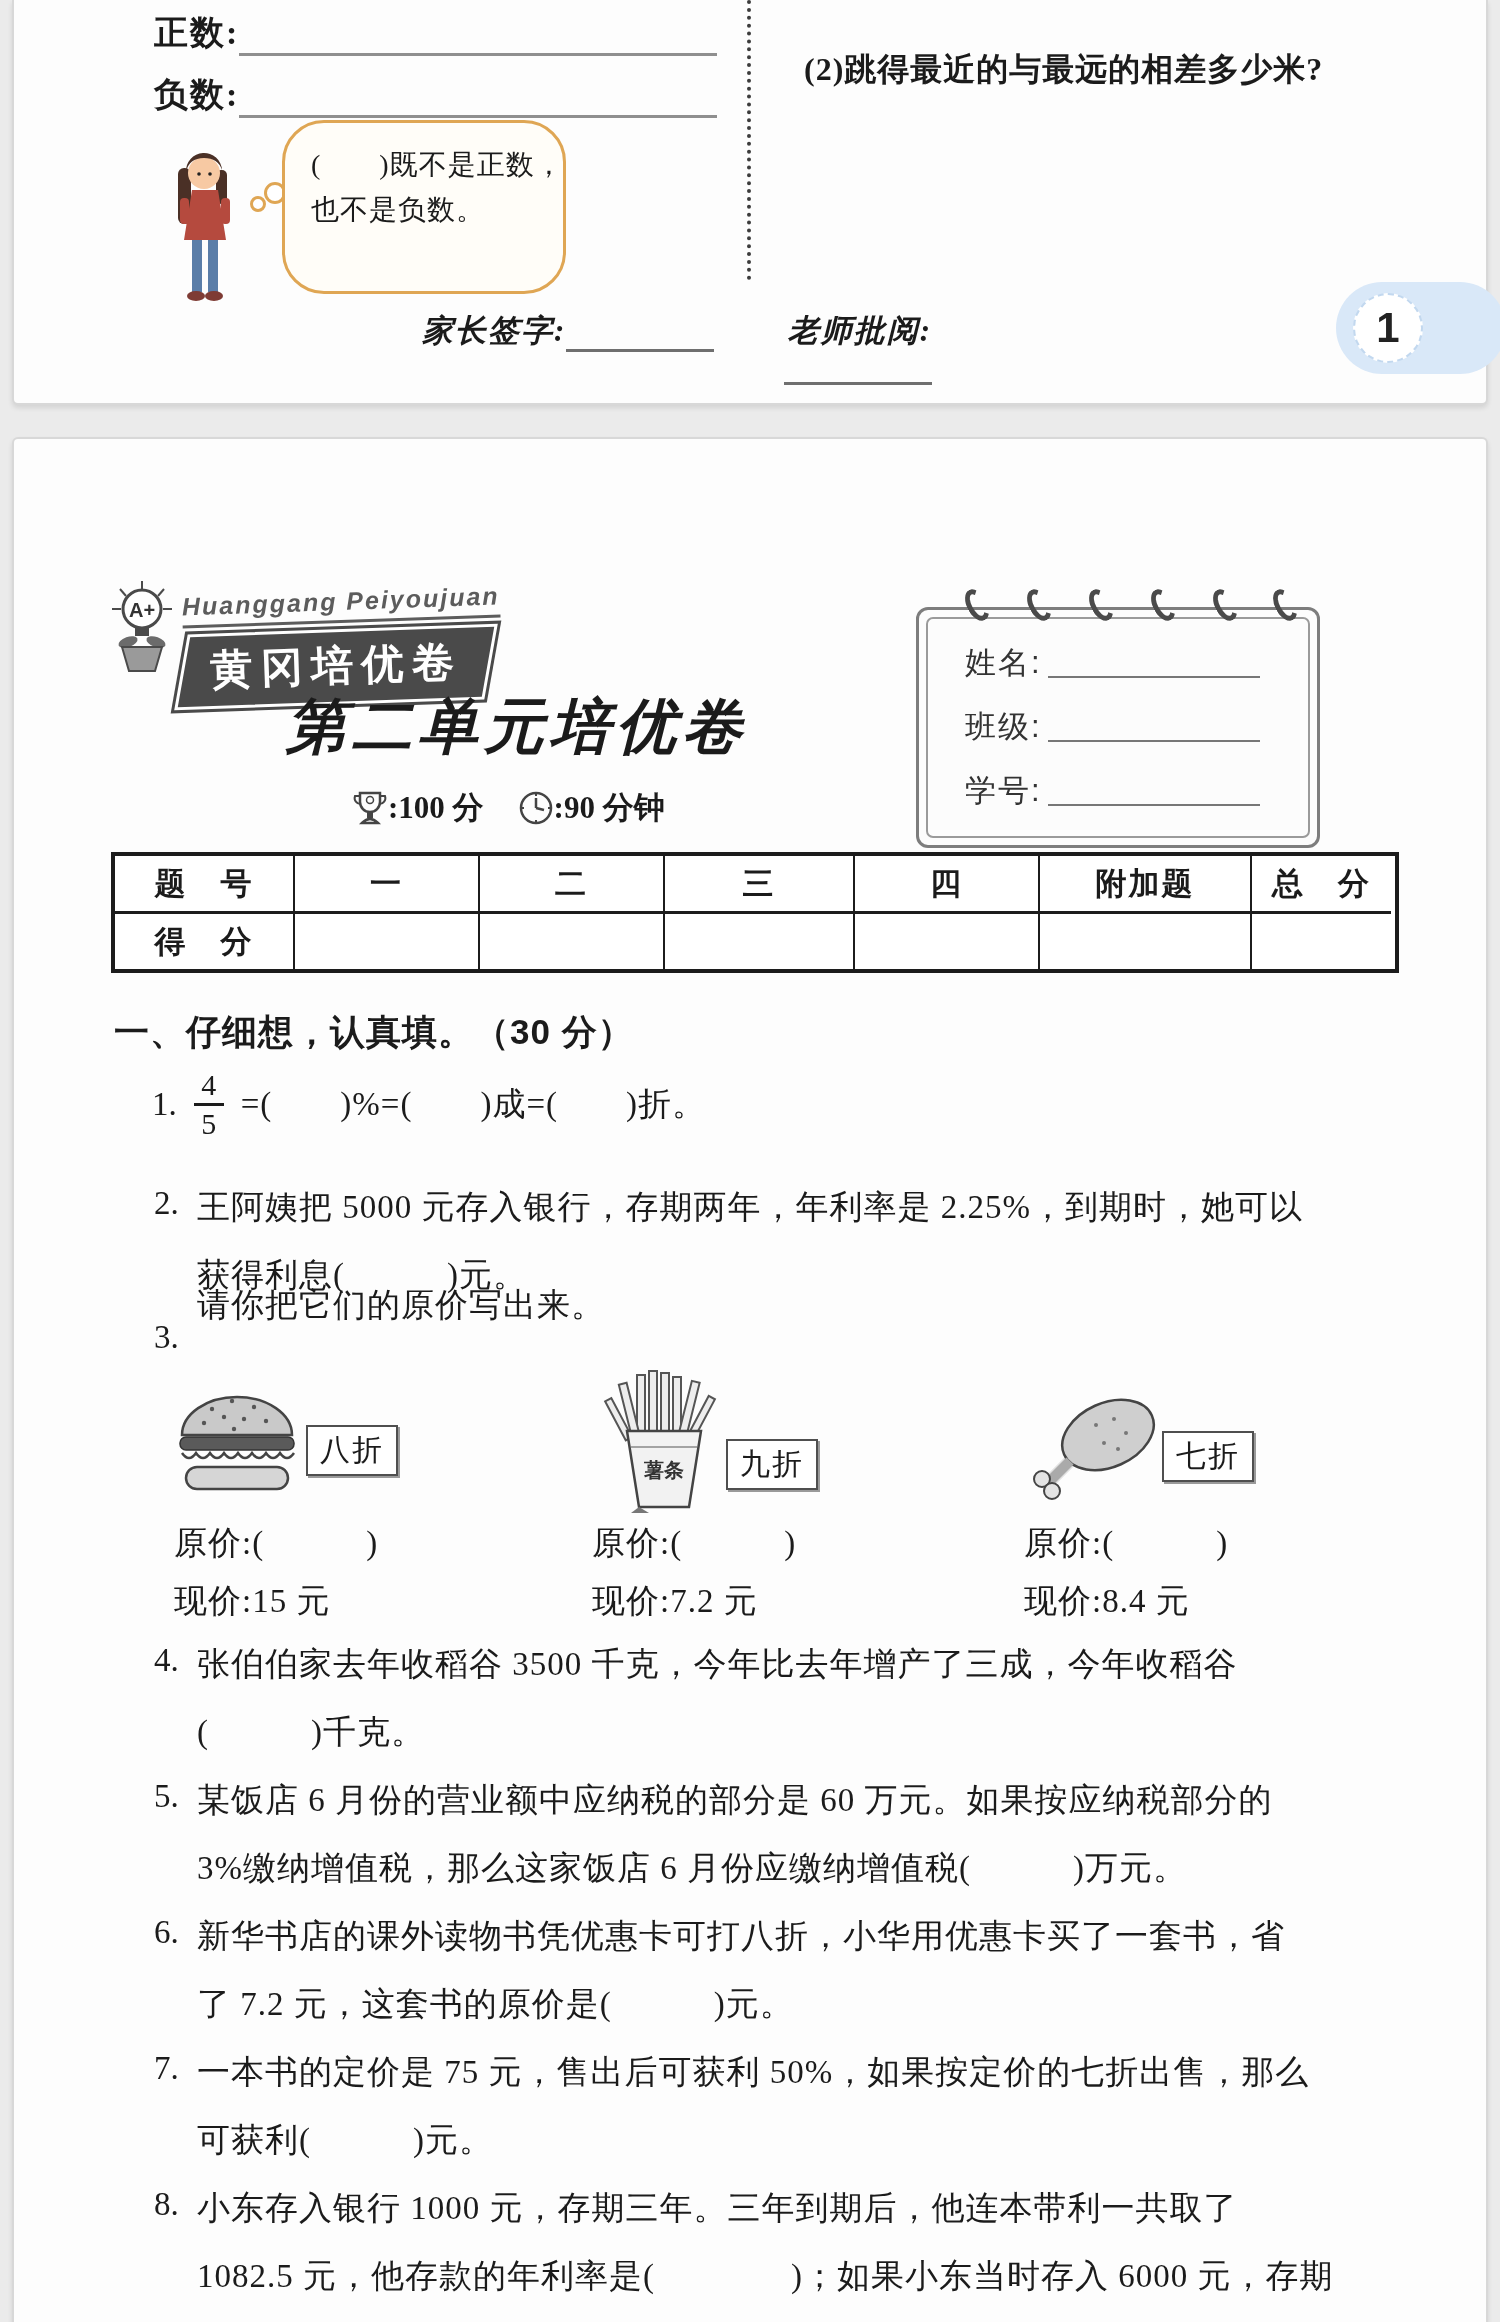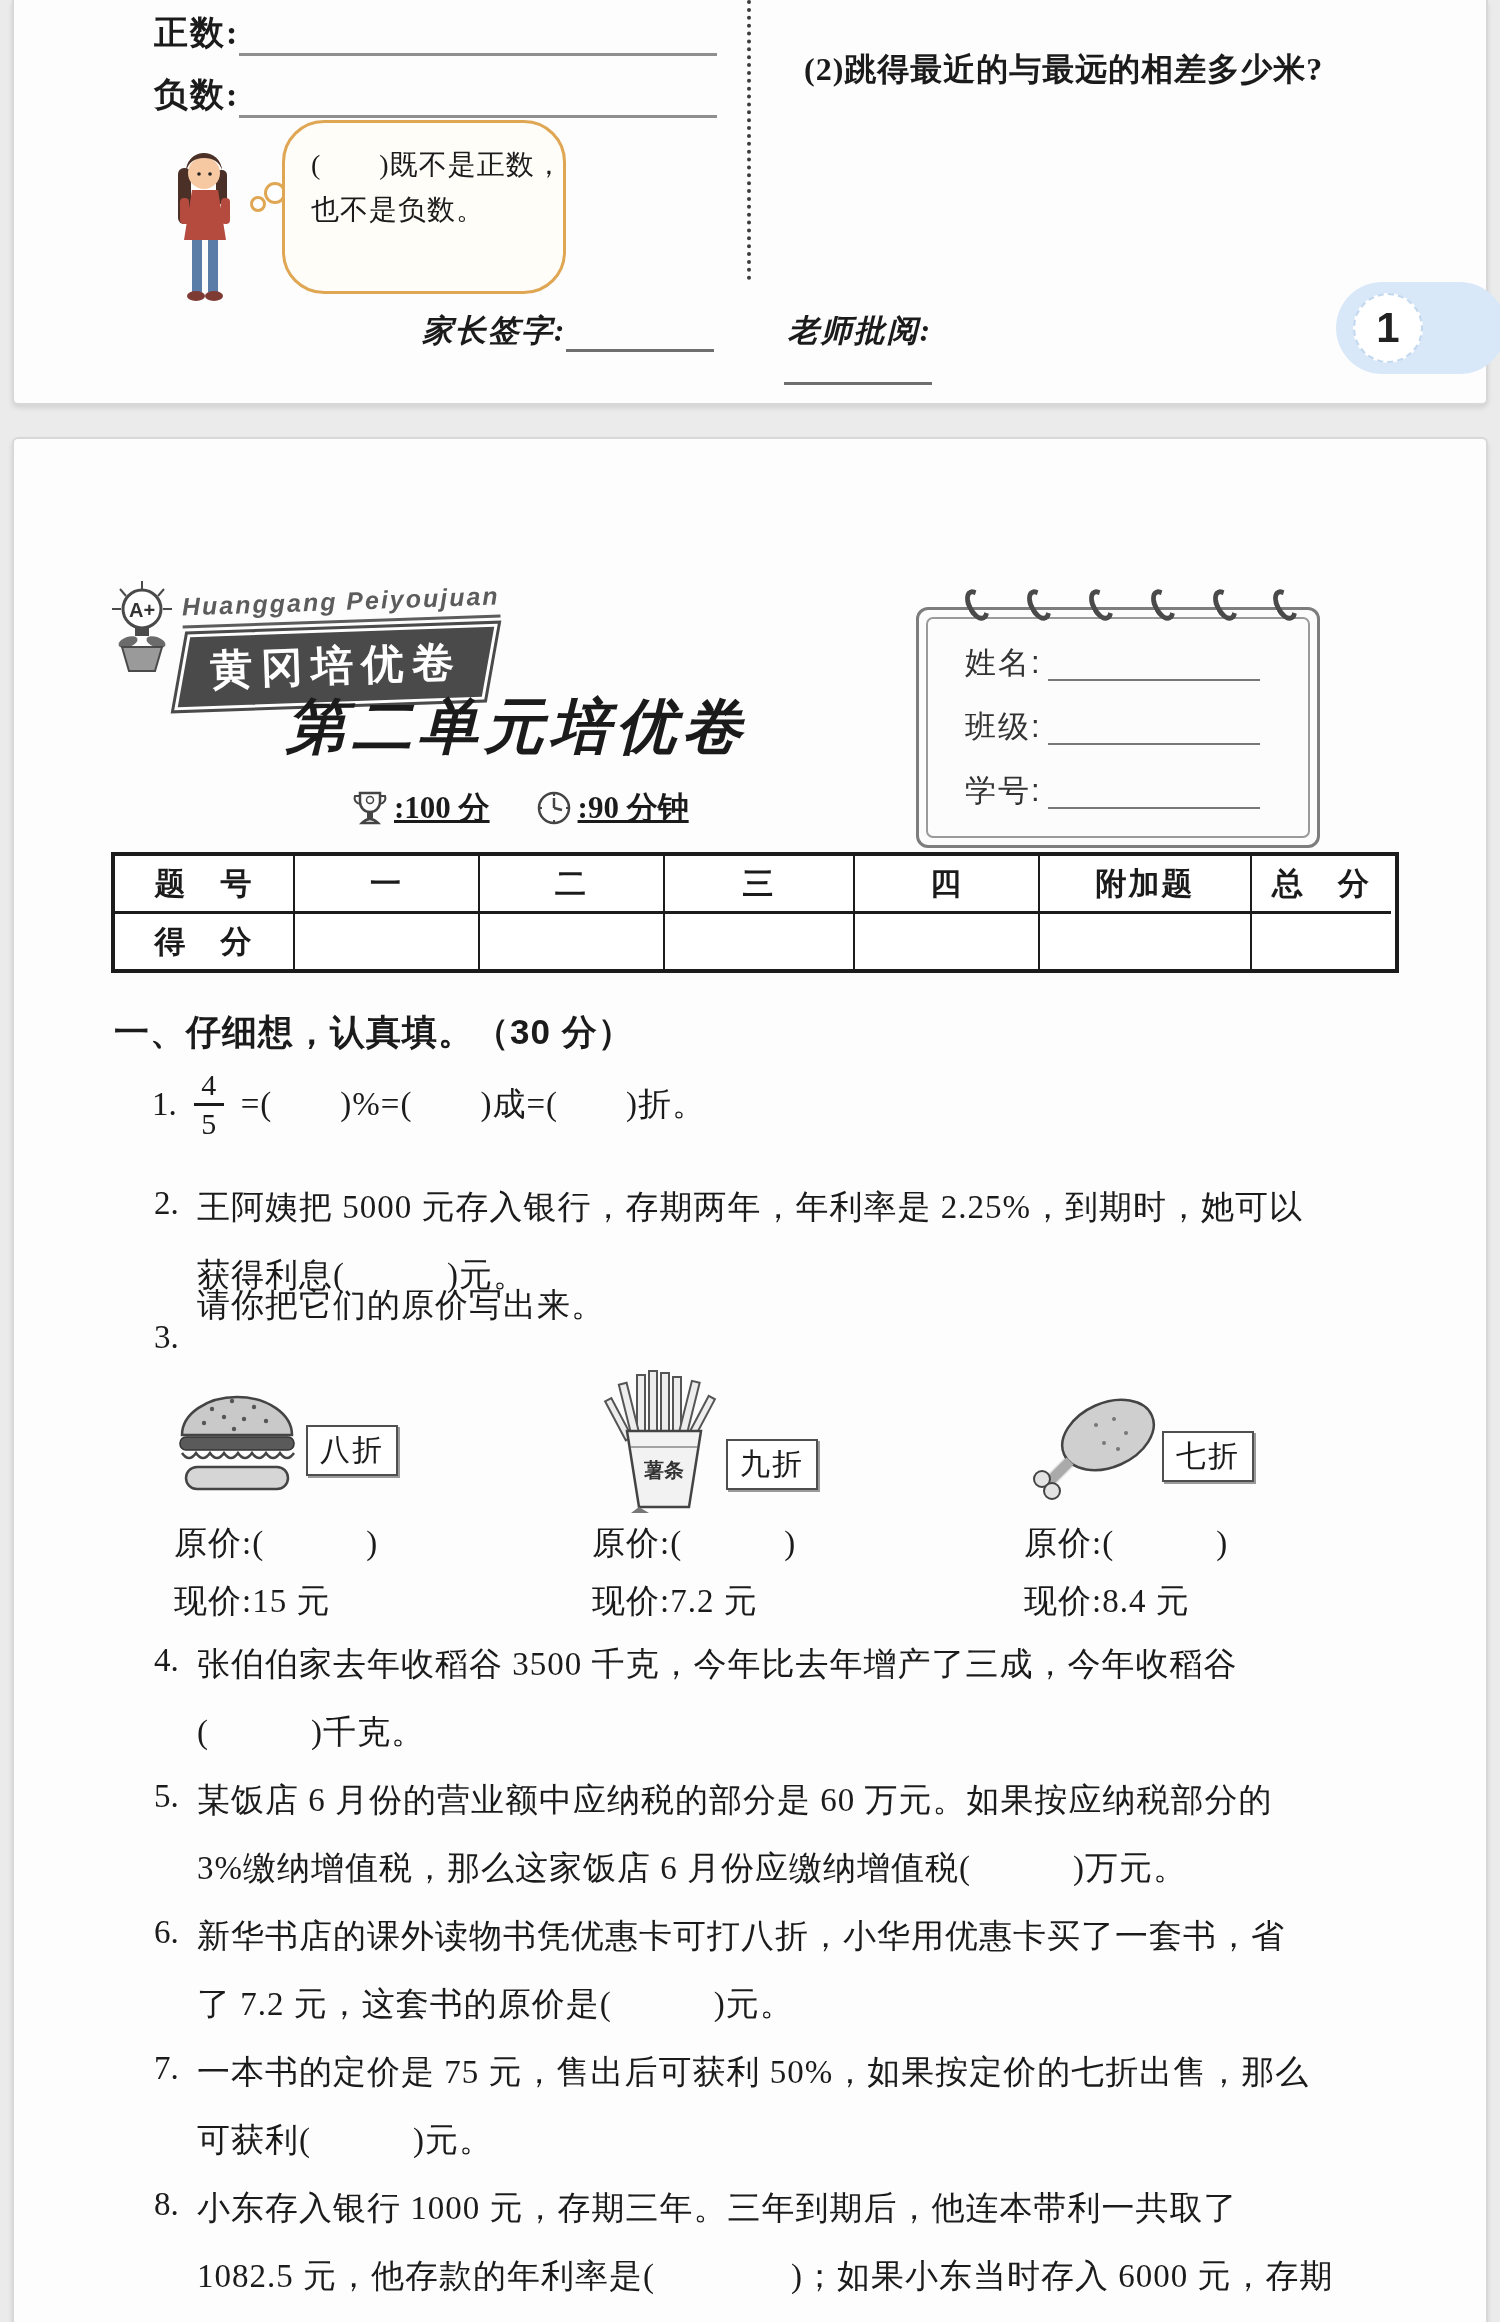--- a/index.html
+++ b/index.html
@@ -61,21 +61,21 @@
   .student-box { width:398px; height:235px; border:3px solid #7d7d7d; border-radius:12px; background:#fcfcfc; }
   .student-box .inner {
     position:absolute; left:7px; top:7px; right:7px; bottom:7px;
     border:2px solid #9a9a9a; border-radius:7px;
   }
   .ring {
     position:absolute; width:20px; height:34px; box-sizing:border-box;
     border:5px solid #4a4a4a; border-radius:50%;
     border-right-color:transparent; transform:rotate(-28deg); background:transparent;
   }
-  .sb-row { position:absolute; left:46px; display:flex; align-items:center; }
+  .sb-row { position:absolute; left:46px; display:flex; align-items:flex-start; }
   .sb-label { font-family:"Liberation Sans",sans-serif; font-size:31px; color:#333; letter-spacing:2px; }
   .sb-line { display:inline-block; border-bottom:2px solid #777; width:212px; height:34px; margin-left:6px; }
 
   
   .score-table {
     display:grid; grid-template-columns:180px 185px 185px 190px 185px 212px 139px;
     border:4px solid #1c1c1c; background:#fff; width:1280px; box-sizing:content-box;
   }
   .score-table .cell {
     border-right:2px solid #1c1c1c; border-bottom:2px solid #1c1c1c;
@@ -175,21 +175,21 @@
     <ellipse cx="50" cy="63" rx="10" ry="5" fill="#6b6b6b" transform="rotate(20 50 63)"></ellipse>
     <polygon points="16,68 56,68 49,92 23,92" fill="#9a9a9a" stroke="#4a4a4a" stroke-width="2"></polygon>
   </svg>
   <div class="abs logo-english nowrap" style="left:168px; top:148px;">Huanggang Peiyoujuan</div>
   <div class="abs logo-banner" style="left:168px; top:190px;">
     <span>黄冈培优卷</span>
   </div>
 
   <div class="abs paper-title" style="left:272px; top:248px;font-style:italic;">第二单元培优卷</div>
 
-  <div class="abs score-info" style="left:338px; top:348px; gap:6px;text-decoration:underline;">
+  <div class="abs score-info" style="left:338px; top:348px; ">
     <svg width="36" height="38" viewBox="0 0 36 38">
       <path d="M8,4 h20 v9 a10,10 0 0 1 -20 0 z" fill="none" stroke="#444" stroke-width="2.5"></path>
       <path d="M8,7 h-5 a6,6 0 0 0 6,8" fill="none" stroke="#444" stroke-width="2"></path>
       <path d="M28,7 h5 a6,6 0 0 1 -6,8" fill="none" stroke="#444" stroke-width="2"></path>
       <circle cx="18" cy="11" r="3.5" fill="none" stroke="#444" stroke-width="1.5"></circle>
       <rect x="15" y="23" width="6" height="6" fill="#444"></rect>
       <path d="M10,34 q8,-8 16,0 z" fill="none" stroke="#444" stroke-width="2.5"></path>
     </svg>
     <span>:100 分</span>
     <span style="width:34px;"></span>

